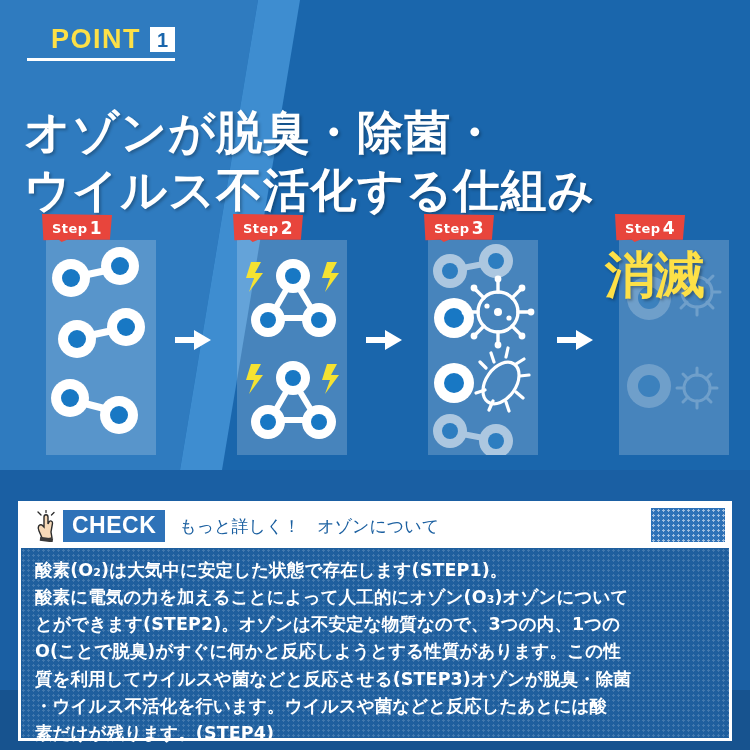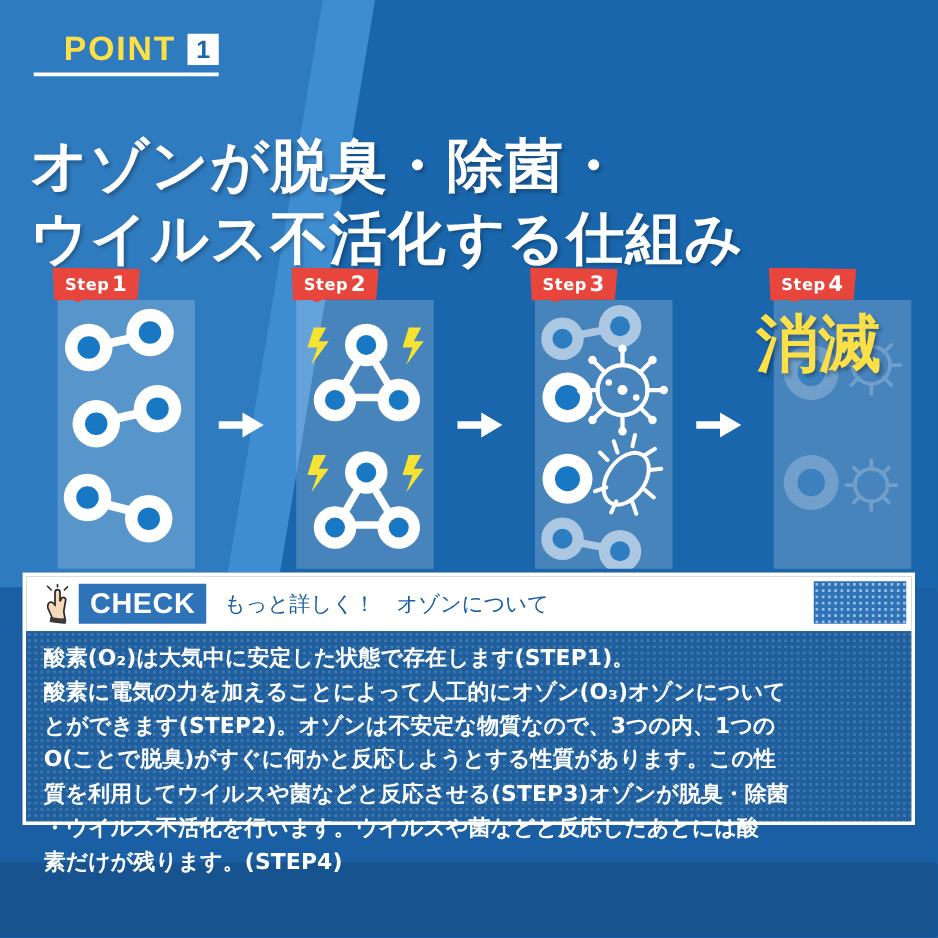--- a/index.html
+++ b/index.html
@@ -158,26 +158,26 @@
   .ghost {
     position: absolute;
     opacity: 0.22;
     z-index: 1;
   }
 
   
   .check-box {
     position: absolute;
     left: 18px;
-    top: 458px;
+    top: 501px;
     width: 714px;
-    height: 202px;
+    height: 240px;
     border: 3px solid #ffffff;
     box-sizing: border-box;
-    background: #14532d;
+    background: #b91c1c;
   }
   .check-head {
     position: relative;
     height: 44px;
     background: #ffffff;
     display: flex;
     align-items: center;
     padding-left: 10px;
     box-sizing: border-box;
   }

